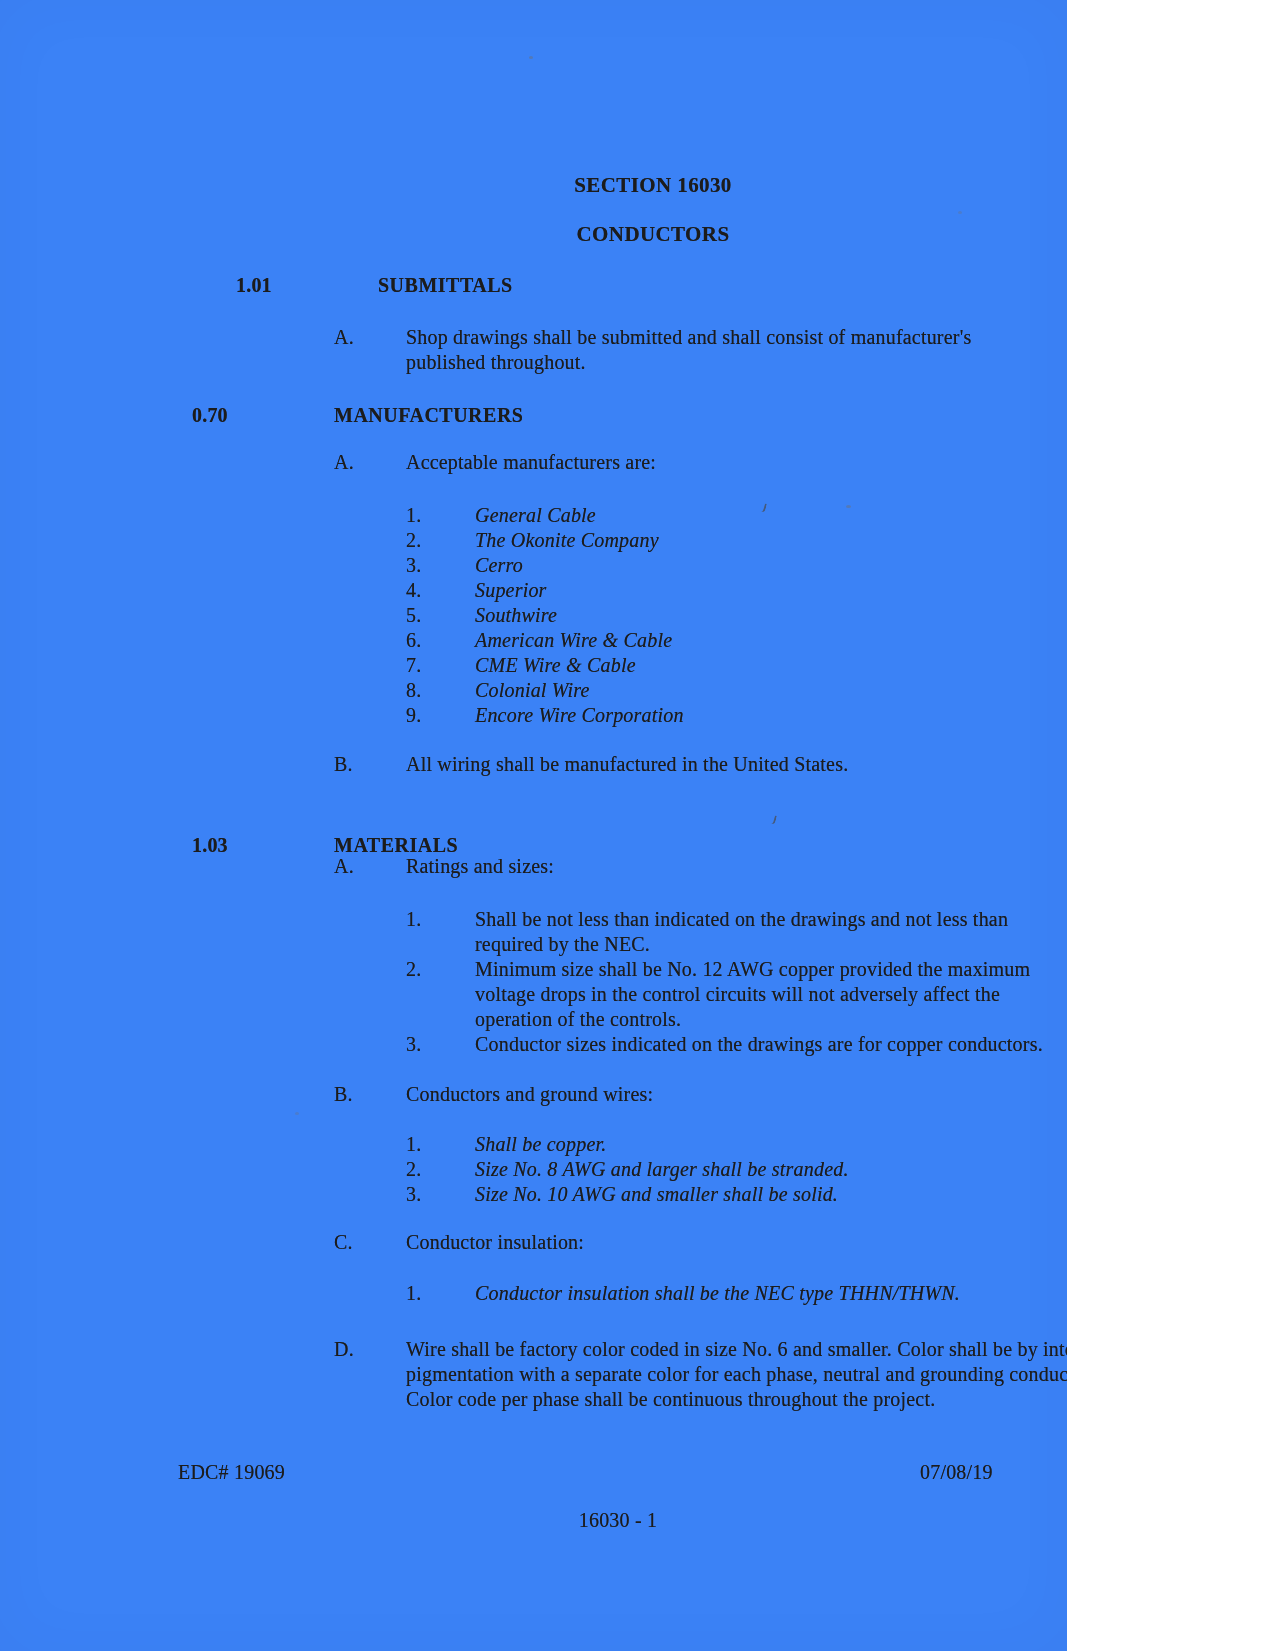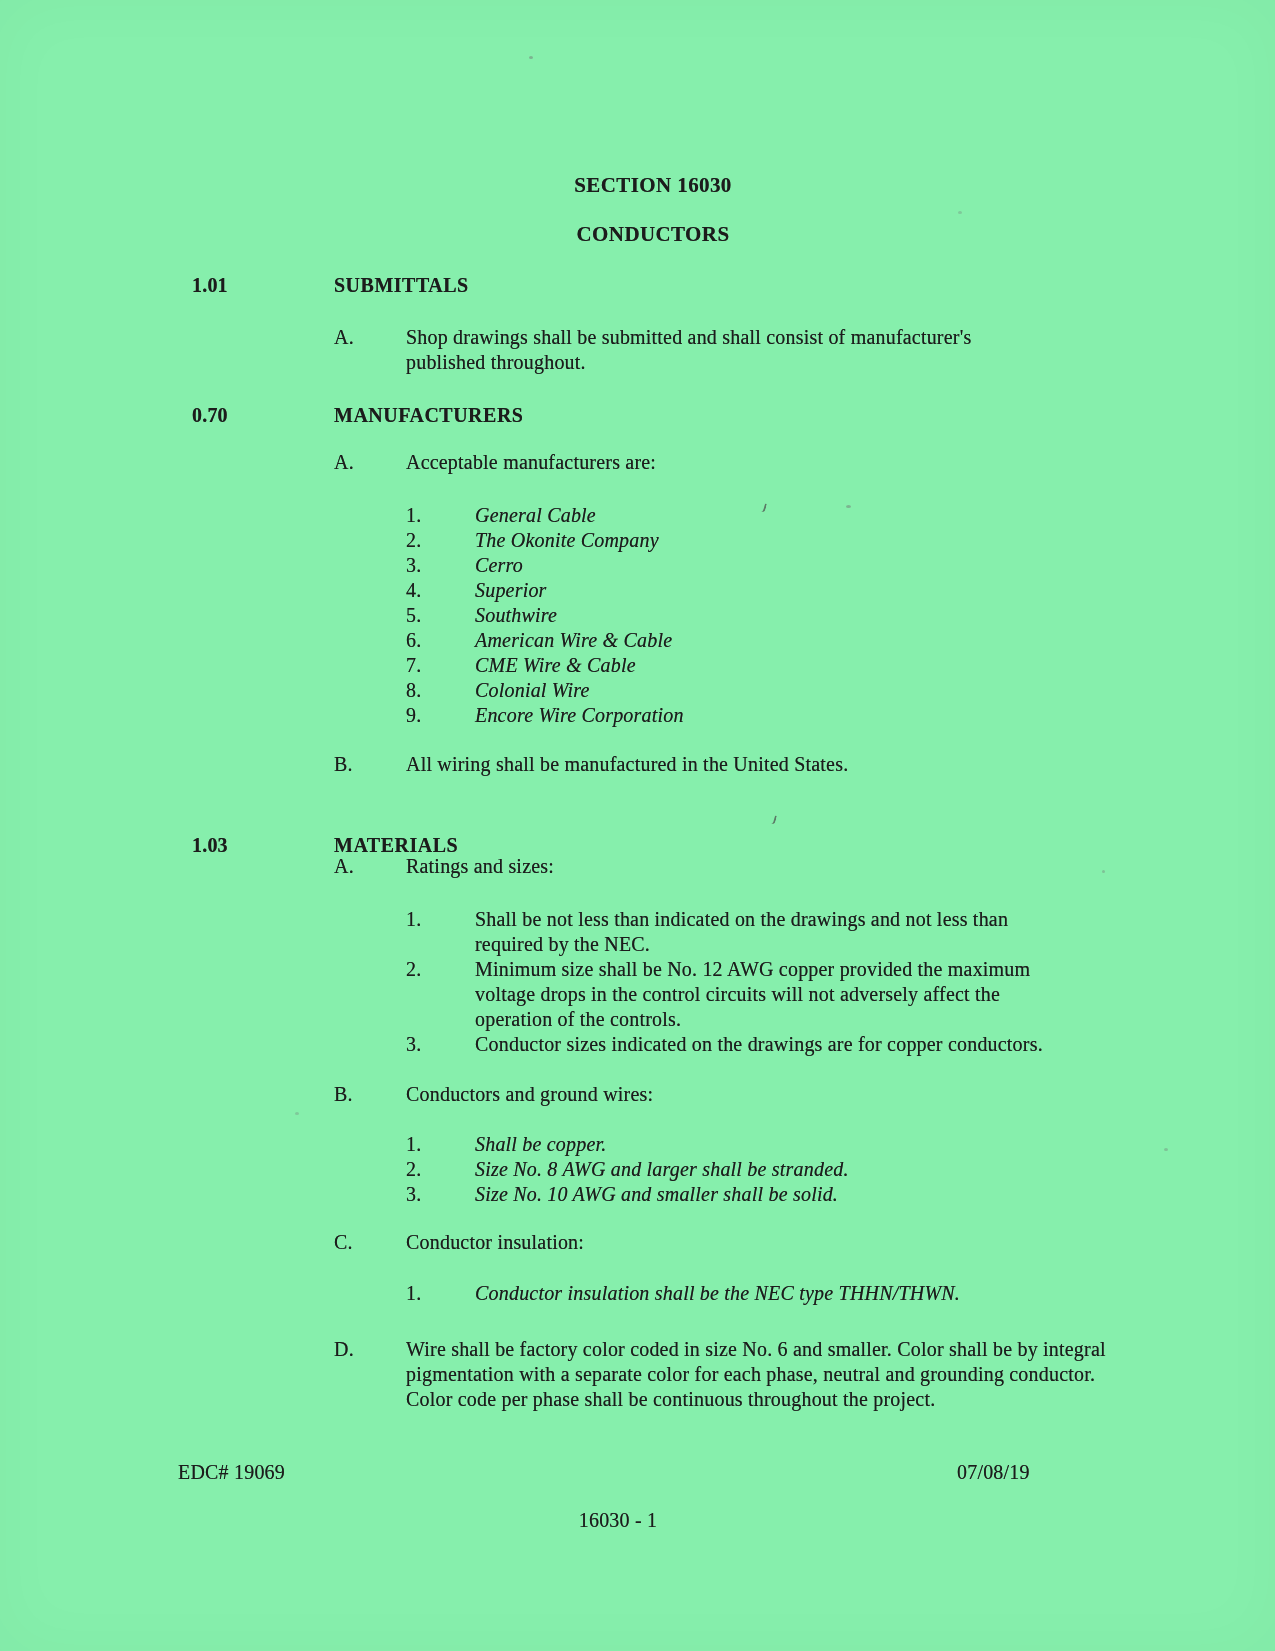--- a/index.html
+++ b/index.html
@@ -1,19 +1,19 @@
 <!DOCTYPE html>
 <html><head>
 <meta charset="utf-8">
 <style>
   html,body{margin:0;padding:0;background:#ffffff;}
   .page{
     position:relative;
-    width:1275px;height:1651px;
-    background:#86efac;
+    width:1067px;height:1651px;
+    background:#3b82f6;
     overflow:hidden;
     font-family:"Liberation Serif","DejaVu Serif",serif;
     color:#1c1c1c;
     font-size:20px;line-height:25px;
     letter-spacing:0.2px;
     text-shadow:0 0 0.6px rgba(30,30,30,0.65);
     box-shadow:inset 0 0 70px rgba(0,0,0,0.028);
   }
   .block{position:absolute;left:0;}
   .title{
@@ -28,39 +28,39 @@
   .item .itext{white-space:pre-wrap;}
   .w650{width:650px;}
   .w700{width:700px;}
   .list{left:406px;}
   .list .li{display:flex;}
   .list .lnum{flex:none;width:69px;}
   .list .ltext{white-space:pre-wrap;}
   .lw600{width:600px;font-style:italic;}
   .lw590{width:590px;}
   .footer-left{left:178px;}
-  .footer-date{left:920px;margin-left:37px;}
+  .footer-date{left:920px;}
   .page-num{width:1236px;text-align:center;}
   
   .spk{position:absolute;background:#6f6f6f;opacity:0.45;border-radius:50%;}
   .spk-comma{
     position:absolute;width:4px;height:9px;
     border-right:2px solid #4a4a4a;border-radius:0 0 4px 0;
     transform:rotate(14deg);opacity:0.7;background:transparent;
   }
 </style>
 </head>
 <body>
 
 <div class="page">
 
   <div class="block title" style="top:173px;">SECTION 16030</div>
   <div class="block title" style="top:222px;">CONDUCTORS</div>
 
-  <div class="block sec-row" style="top:273px;">
+  <div class="block sec-row" style="top:273px;margin-left:44px;">
     <span class="sec-num">1.01</span><span class="sec-head">SUBMITTALS</span>
   </div>
   <div class="block item" style="top:325px;">
     <span class="letter">A.</span>
     <span class="itext w650">Shop drawings shall be submitted and shall consist of manufacturer's published throughout.</span>
   </div>
 
   <div class="block sec-row" style="top:403px;">
     <span class="sec-num">0.70</span><span class="sec-head">MANUFACTURERS</span>
   </div>

